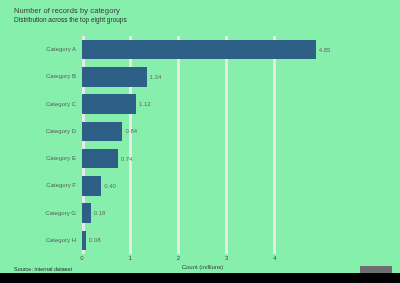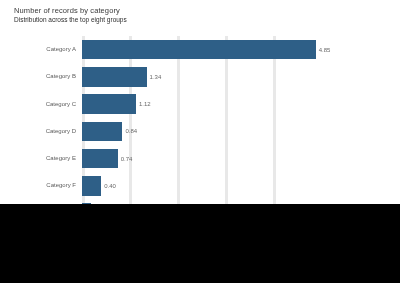--- a/index.html
+++ b/index.html
@@ -3,22 +3,22 @@
 <meta charset="utf-8">
 <style>
   html, body {
     margin: 0;
     padding: 0;
     background: #000000;
   }
   #chart-root {
     position: relative;
     width: 400px;
-    height: 204px;
-    background: #ffffff;
+    height: 273px;
+    background: #86efac;
     font-family: "Liberation Sans", sans-serif;
     overflow: hidden;
   }
 
   
   #chart-title {
     position: absolute;
     left: 14px;
     top: 6px;
     width: 300px;

